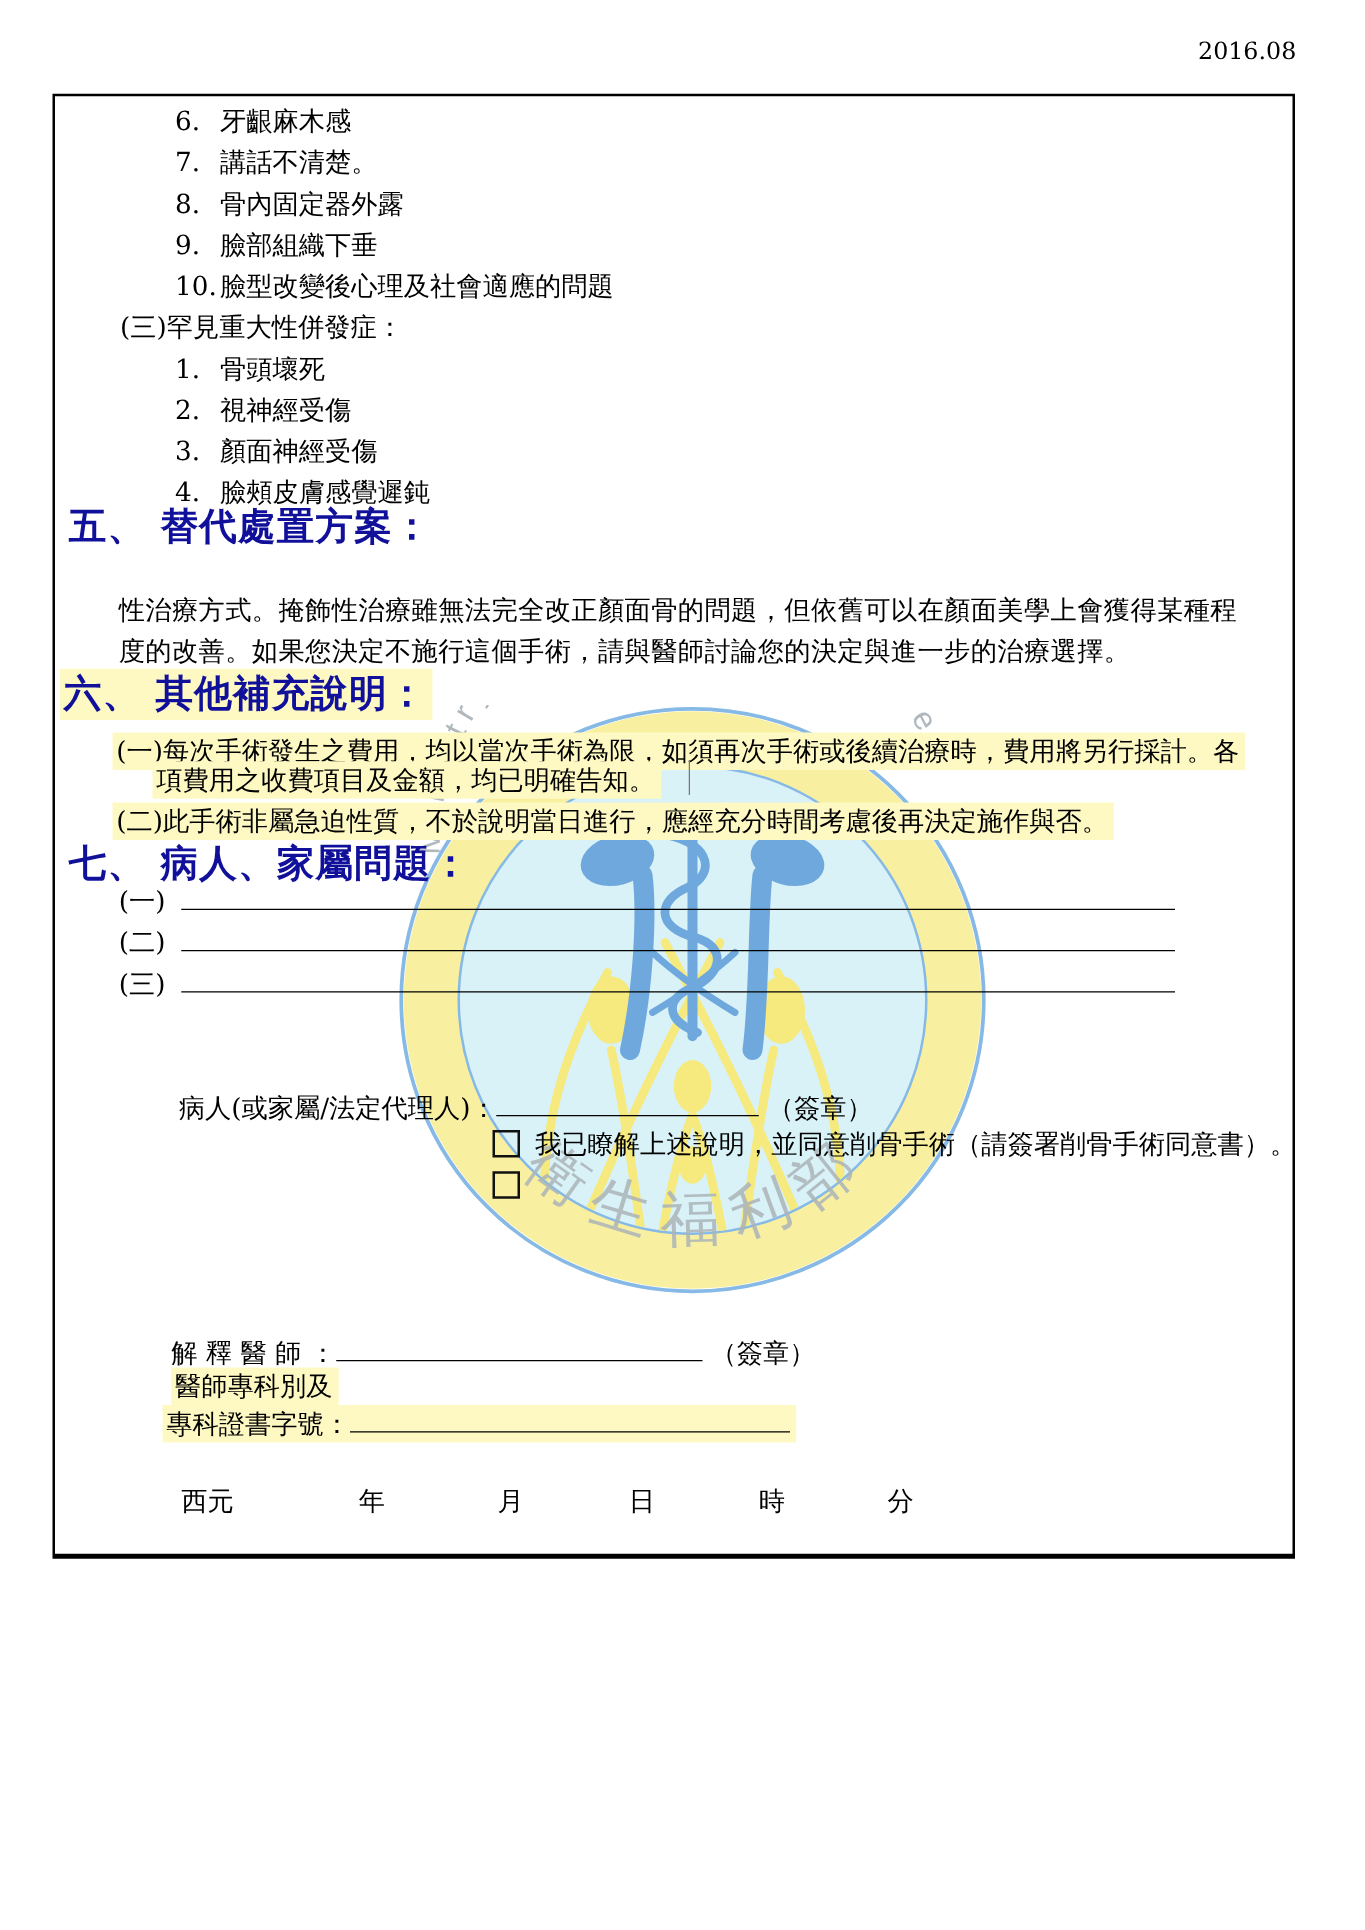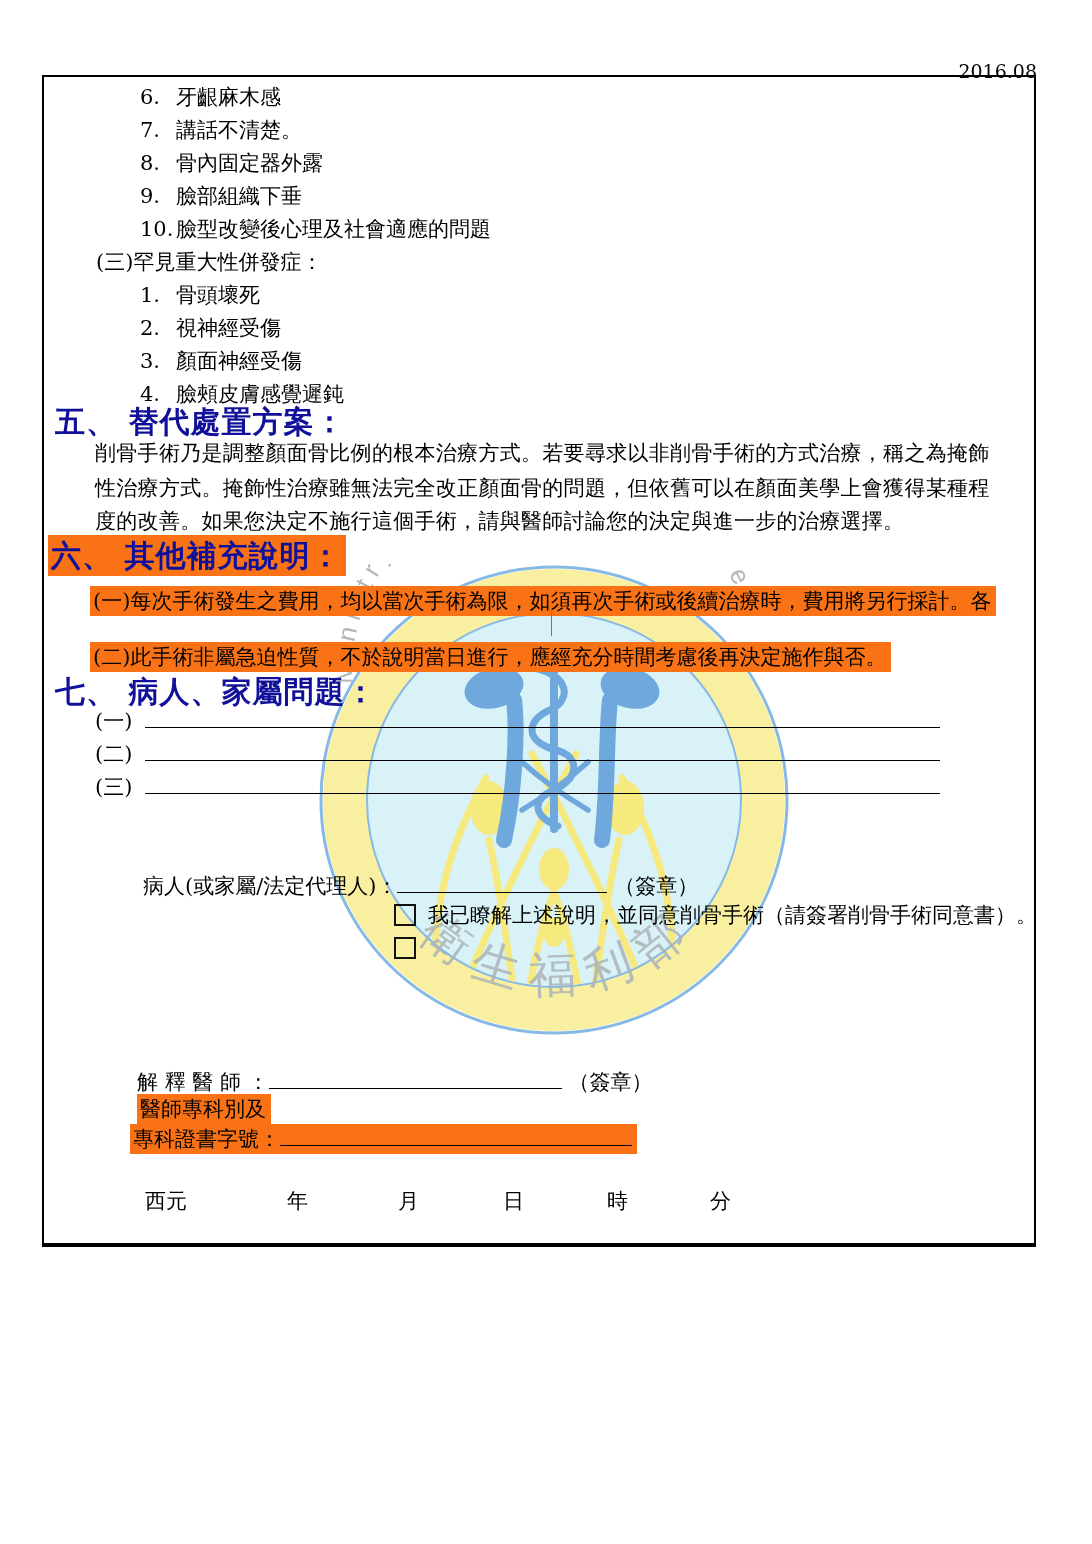--- a/index.html
+++ b/index.html
@@ -3,25 +3,25 @@
 <meta charset="utf-8">
 <style>
   html,body{margin:0;padding:0;background:#fff;}
   #page{position:relative;width:1092px;height:1544px;background:#fff;overflow:hidden;
         font-family:"DejaVu Serif","Liberation Serif",serif;color:#000;}
   .row{position:absolute;font-size:21px;line-height:26px;white-space:nowrap;z-index:2;}
   .num{display:inline-block;width:36px;}
   .qlabel{display:inline-block;width:50px;}
   .heading{font-size:30px;font-weight:bold;color:#10109A;letter-spacing:1px;
            font-family:"DejaVu Serif","Liberation Serif",serif;}
-  .hl{background:#f97316;padding:3px 5px 3px 3px;}
+  .hl{background:#fef9c3;padding:3px 5px 3px 3px;}
   .blank{display:inline-block;height:1.02em;border-bottom:1.6px solid #000;vertical-align:baseline;}
   .box{position:absolute;left:42px;top:75px;width:990px;height:1166px;
        border:2px solid #000;border-bottom-width:4px;z-index:1;}
-  .version{position:absolute;left:930px;top:60px;width:107px;text-align:right;
+  .version{position:absolute;left:930px;top:30px;width:107px;text-align:right;
            font-size:19px;z-index:2;}
   .ckbox{position:absolute;width:18px;height:18px;border:2px solid #111;background:transparent;z-index:2;}
   .cursor-artifact{position:absolute;left:551px;top:608px;width:1px;height:28px;background:#777;z-index:2;}
   .logo{position:absolute;left:318px;top:564px;z-index:0;}
 </style>
 </head>
 <body>
 
 <div id="page">
 
@@ -77,26 +77,26 @@
   <div class="row" style="left:140px;top:183px"><span class="num">9.</span><span>臉部組織下垂</span></div>
   <div class="row" style="left:140px;top:216px"><span class="num">10.</span><span>臉型改變後心理及社會適應的問題</span></div>
 
   <div class="row" style="left:96px;top:249px">(三)罕見重大性併發症：</div>
   <div class="row" style="left:140px;top:282px"><span class="num">1.</span><span>骨頭壞死</span></div>
   <div class="row" style="left:140px;top:315px"><span class="num">2.</span><span>視神經受傷</span></div>
   <div class="row" style="left:140px;top:348px"><span class="num">3.</span><span>顏面神經受傷</span></div>
   <div class="row" style="left:140px;top:381px"><span class="num">4.</span><span>臉頰皮膚感覺遲鈍</span></div>
 
   <div class="row heading" style="left:55px;top:409px">五、 替代處置方案：</div>
-  <div class="row" style="left:95px;top:440px;letter-spacing:0.3px">削骨手術乃是調整顏面骨比例的根本治療方式。若要尋求以非削骨手術的方式治療，稱之為掩飾</div>
   <div class="row" style="left:95px;top:475px;letter-spacing:0.3px">性治療方式。掩飾性治療雖無法完全改正顏面骨的問題，但依舊可以在顏面美學上會獲得某種程</div>
   <div class="row" style="left:95px;top:508px;letter-spacing:0.3px">度的改善。如果您決定不施行這個手術，請與醫師討論您的決定與進一步的治療選擇。</div>
 
   <div class="row" style="left:48px;top:543px"><span class="hl heading">六、 其他補充說明：</span></div>
   <div class="row" style="left:90px;top:588px"><span class="hl">(一)每次手術發生之費用，均以當次手術為限，如須再次手術或後續治療時，費用將另行採計。各</span></div>
+  <div class="row" style="left:122px;top:611px"><span class="hl">項費用之收費項目及金額，均已明確告知。</span></div>
   <div class="cursor-artifact"></div>
   <div class="row" style="left:90px;top:644px"><span class="hl">(二)此手術非屬急迫性質，不於說明當日進行，應經充分時間考慮後再決定施作與否。</span></div>
 
   <div class="row heading" style="left:55px;top:679px">七、 病人、家屬問題：</div>
   <div class="row" style="left:95px;top:706px"><span class="qlabel">(一)</span><span class="blank" style="width:795px"></span></div>
   <div class="row" style="left:95px;top:739px"><span class="qlabel">(二)</span><span class="blank" style="width:795px"></span></div>
   <div class="row" style="left:95px;top:772px"><span class="qlabel">(三)</span><span class="blank" style="width:795px"></span></div>
 
   <div class="row" style="left:143px;top:871px">
     <span>病人(或家屬/法定代理人)：</span><span class="blank" style="width:210px"></span> <span>（簽章）</span>

